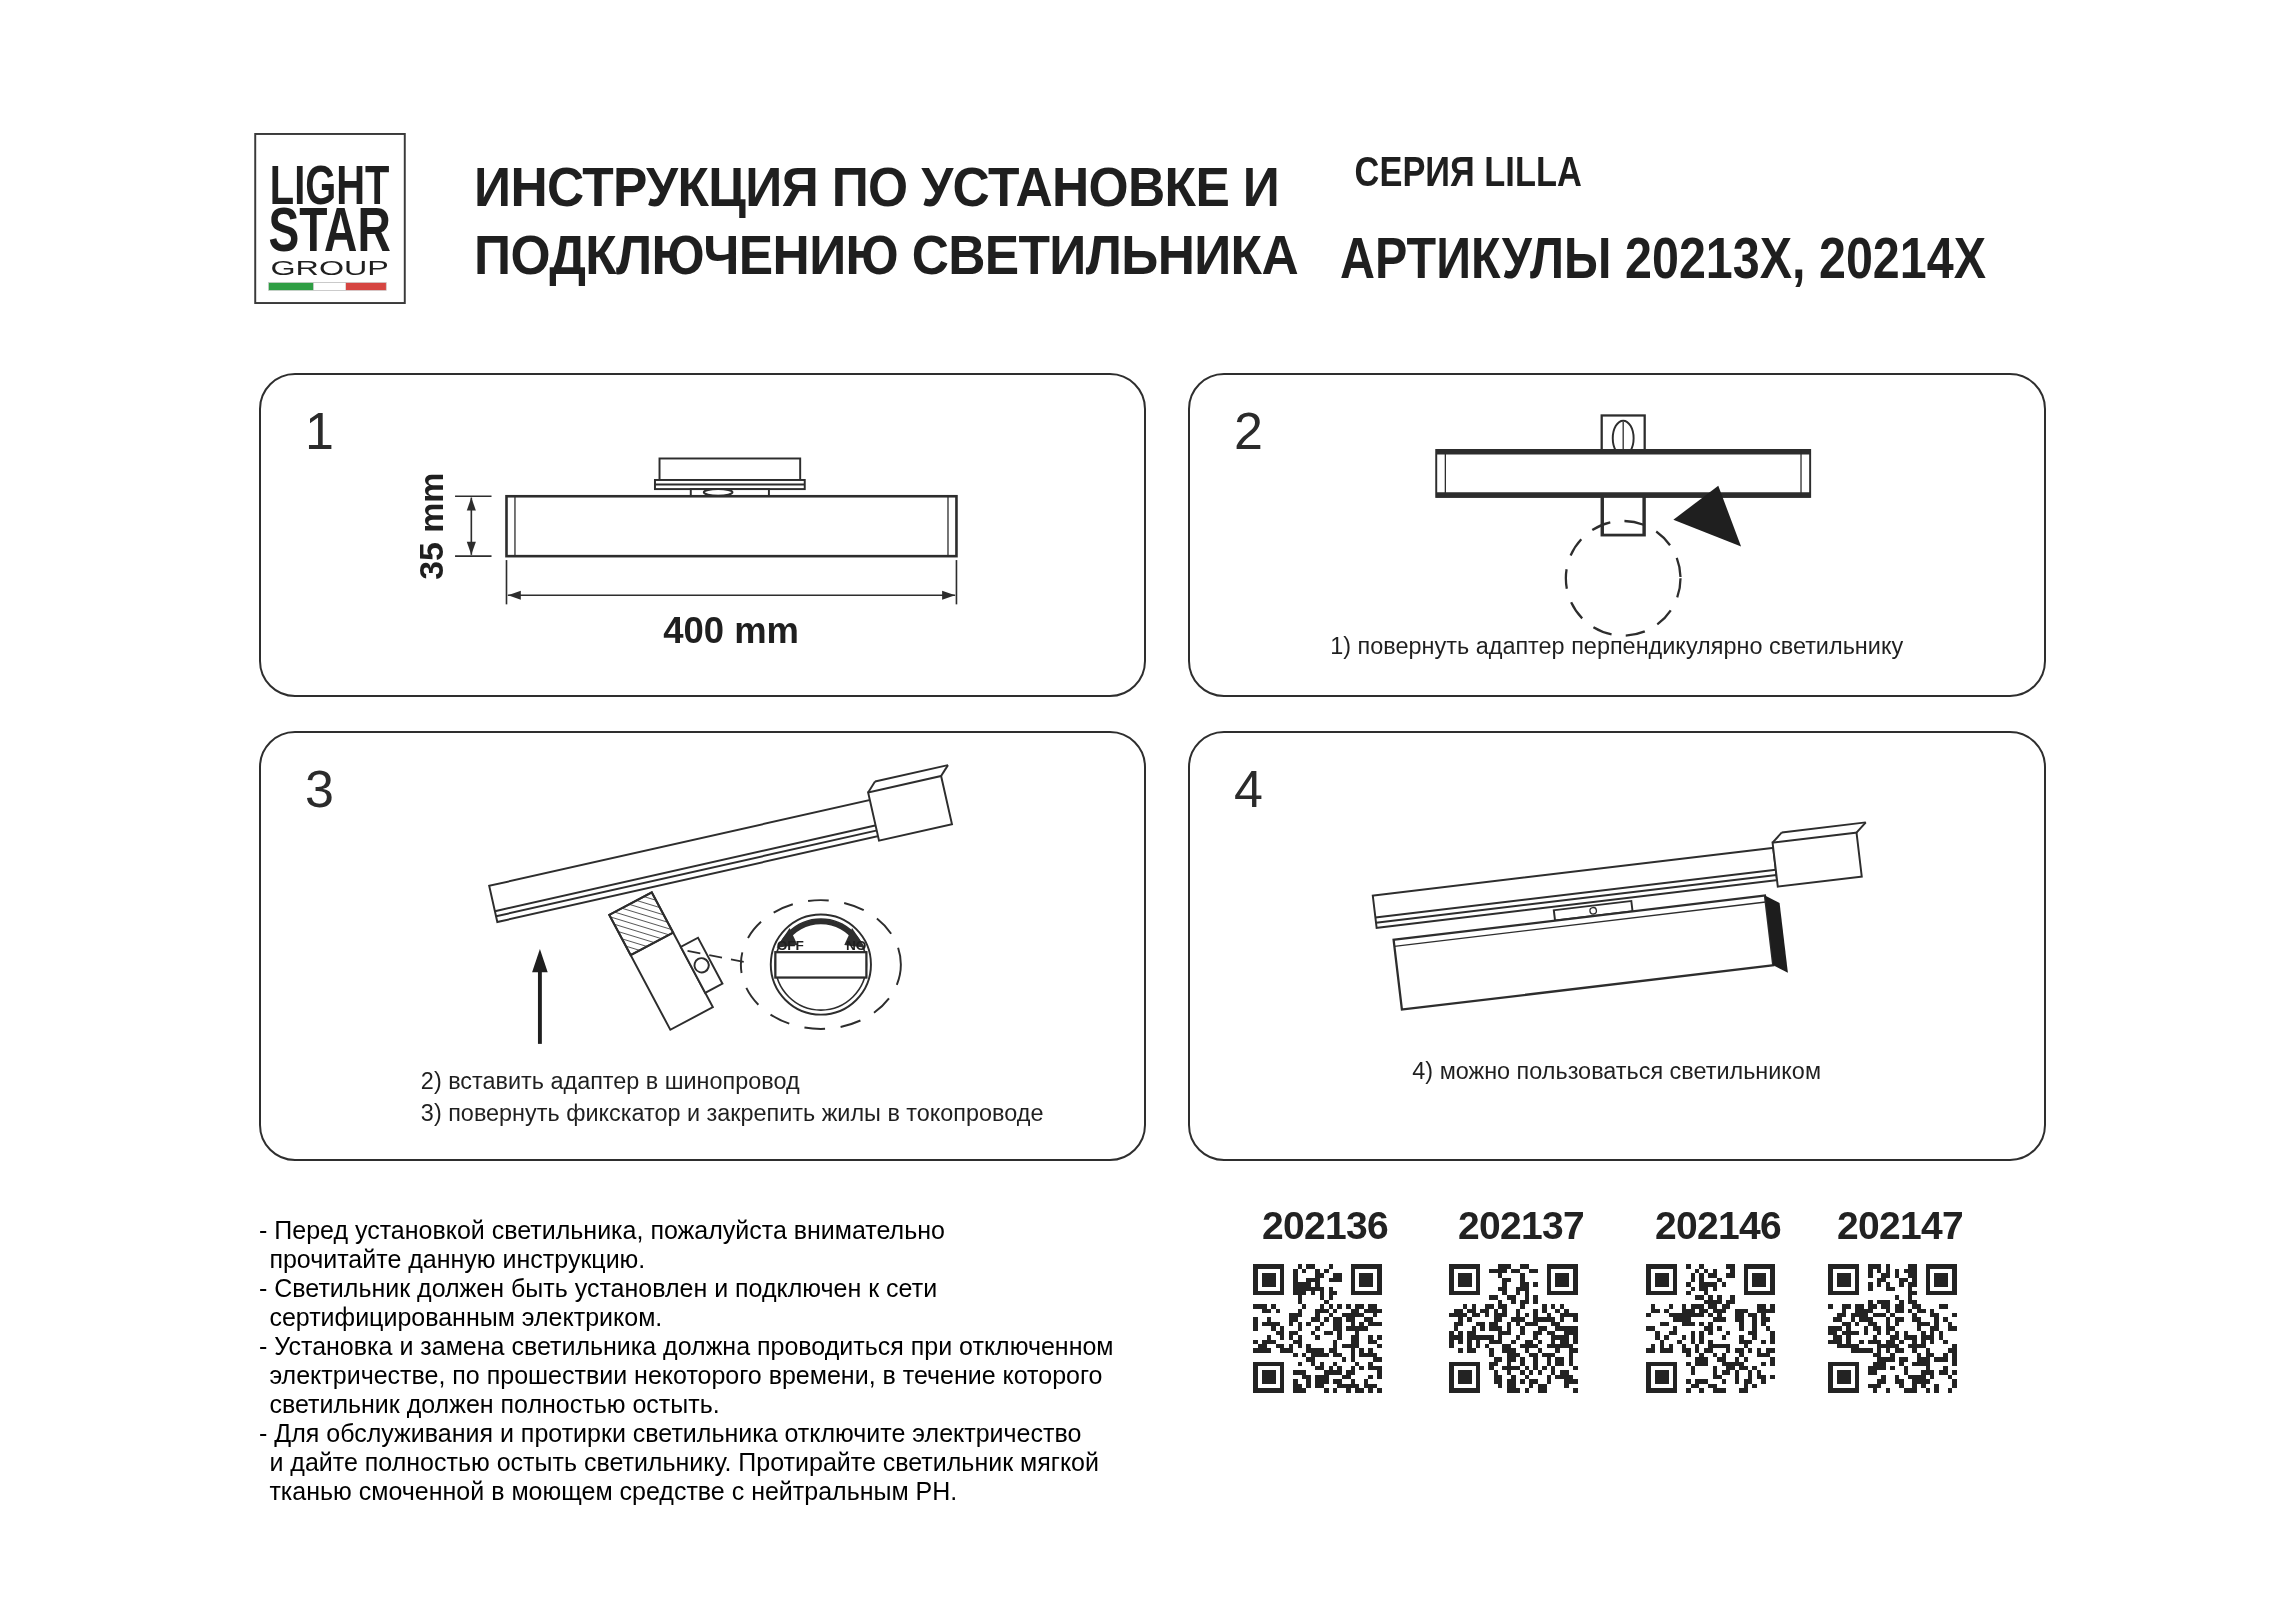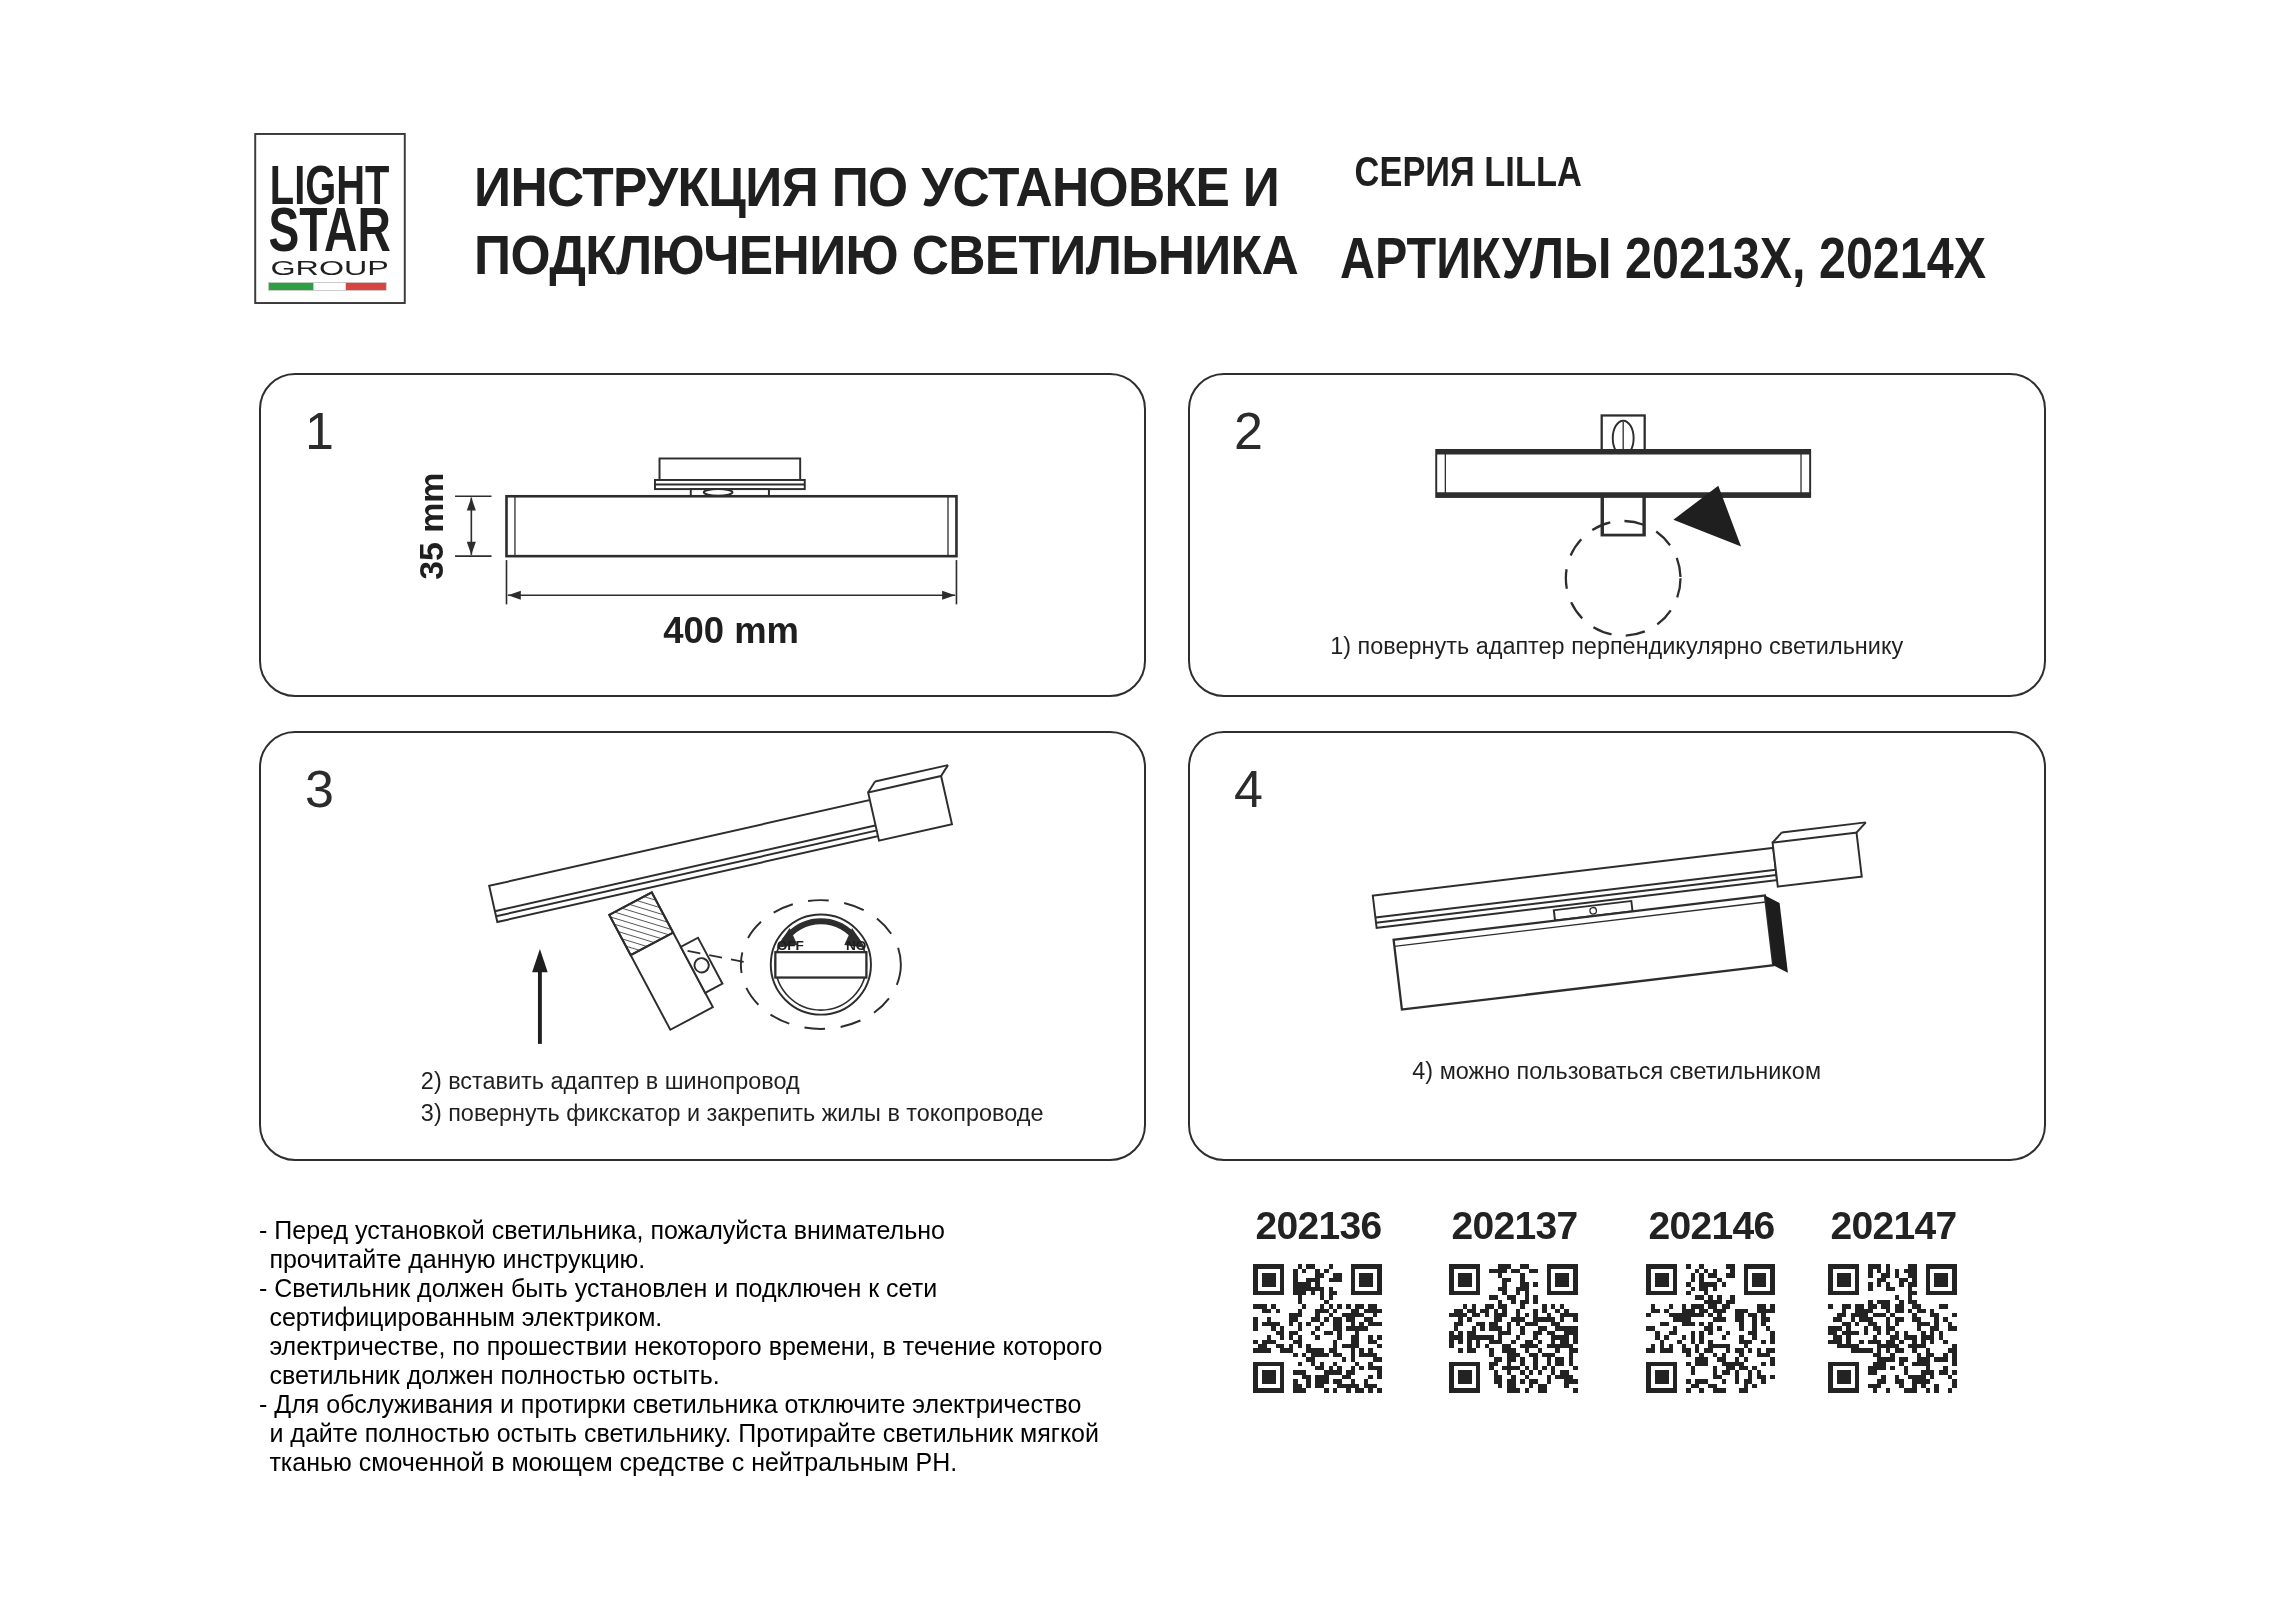--- a/index.html
+++ b/index.html
@@ -26,21 +26,21 @@
   .panel-num{position:absolute;left:44px;top:30px;font-size:52px;font-weight:400;color:#2b2b2b;line-height:1;}
   .panel svg.draw{position:absolute;left:0;top:0;width:100%;height:100%;}
   svg text{font-family:"Liberation Sans",sans-serif;fill:#1f1f1f;}
   .lineart{stroke:#2d2d2d;fill:none;}
   
   .warnings{position:absolute;left:259px;top:1172px;width:872px;
     font-size:25px;line-height:29px;color:#000000;}
   .warnings .w-line{white-space:nowrap;}
   .warnings .cont{padding-left:10.4px;}
   
-  .qr-col{position:absolute;top:1160px;width:139px;text-align:center;}
+  .qr-col{position:absolute;top:1160px;width:139px;text-align:right;}
   .qr-label{font-size:39px;font-weight:bold;letter-spacing:-0.7px;color:#222;}
   .qr-svg{margin-top:11.7px;width:137px;height:137px;display:block;}
   .website{position:absolute;left:1328px;top:1457px;width:547px;text-align:center;
     font-size:39px;font-weight:bold;color:#1f1f1f;letter-spacing:-0.7px;}
   .hidden-defs{position:absolute;width:0;height:0;overflow:hidden;}
 </style>
 </head>
 <body>
 
 <svg class="hidden-defs" aria-hidden="true">
@@ -208,20 +208,21 @@
       </g>
       <text x="655" y="532" text-anchor="middle" font-size="36">4) можно пользоваться светильником</text>
     </svg>
   </div>
 
   <div class="warnings">
     <div class="w-line">- Перед установкой светильника, пожалуйста внимательно</div>
     <div class="w-line cont">прочитайте данную инструкцию.</div>
     <div class="w-line">- Светильник должен быть установлен и подключен к сети</div>
     <div class="w-line cont">сертифицированным электриком.</div>
+    <div class="w-line">- Установка и замена светильника должна проводиться при отключенном</div>
     <div class="w-line cont">электричестве, по прошествии некоторого времени, в течение которого</div>
     <div class="w-line cont">светильник должен полностью остыть.</div>
     <div class="w-line">- Для обслуживания и протирки светильника отключите электричество</div>
     <div class="w-line cont">и дайте полностью остыть светильнику. Протирайте светильник мягкой</div>
     <div class="w-line cont">тканью смоченной в моющем средстве с нейтральным PH.</div>
   </div>
 
   <div class="qr-col" style="left:1249px">
     <div class="qr-label">202136</div>
     <svg class="qr-svg" viewBox="-1 -1 31 31" shape-rendering="crispEdges">

